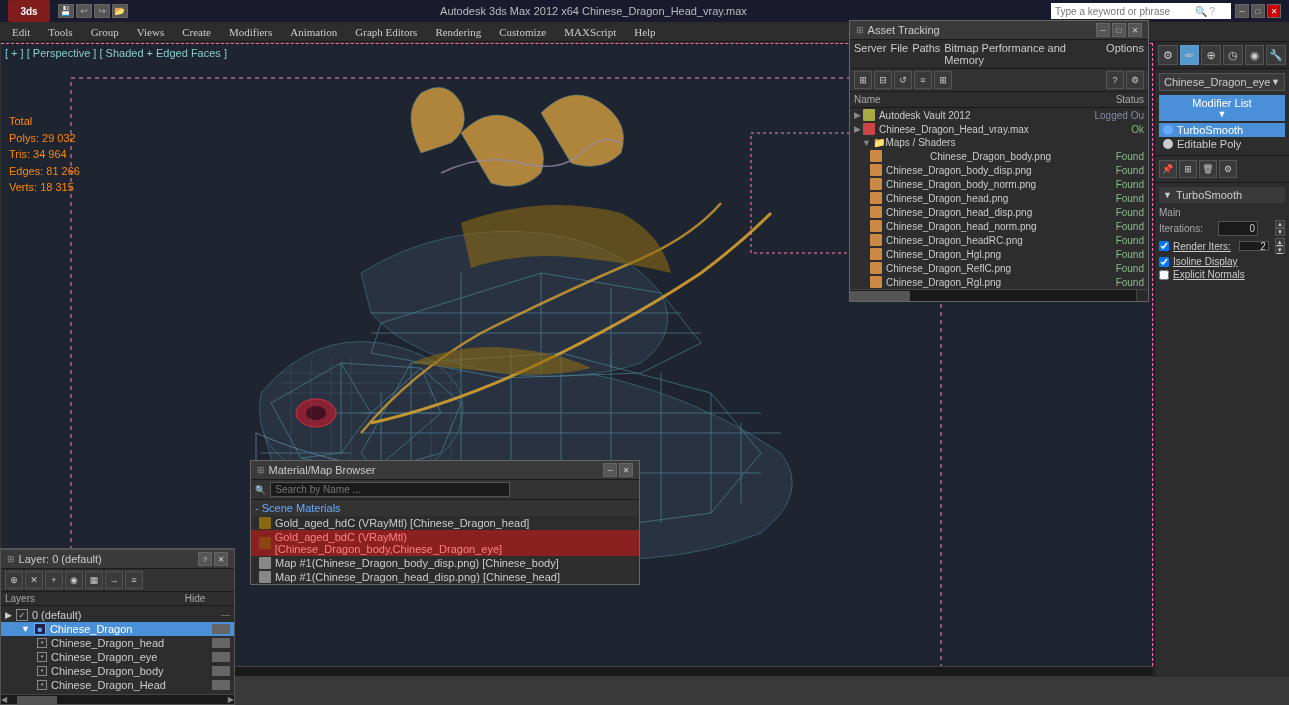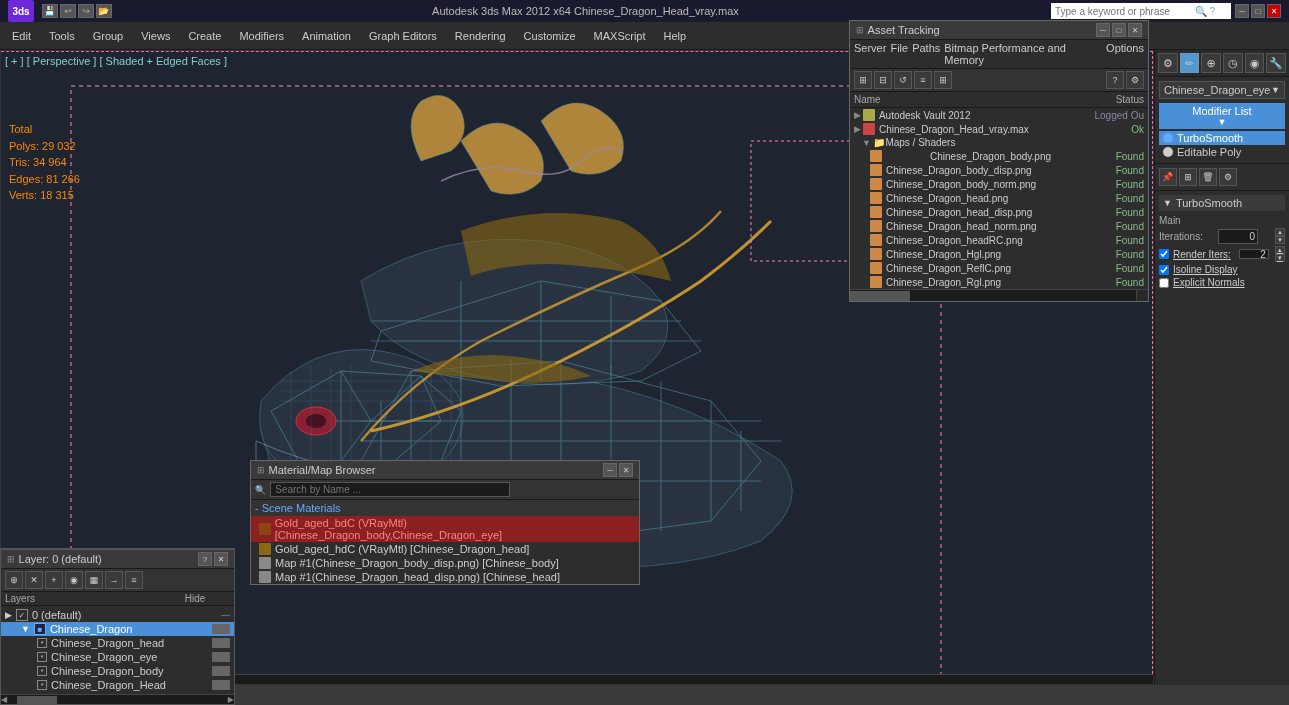--- a/index.html
+++ b/index.html
@@ -1,28 +1,28 @@
 <!DOCTYPE html>
 <html><head>
   <meta charset="utf-8">
   <style>
     * { margin: 0; padding: 0; box-sizing: border-box; }
     body { width: 1289px; height: 705px; background: #3a3a3a; font-family: 'Segoe UI', Arial, sans-serif; font-size: 11px; color: #ccc; overflow: hidden; }
 
     
     #titlebar { height: 22px; background: #1a1a2e; display: flex; align-items: center; justify-content: space-between; padding: 0 8px; color: #aaa; font-size: 11px; }
-    #titlebar .logo { width: 26px; height: 22px; background: #6d28d9; display: flex; align-items: center; justify-content: center; color: white; font-weight: bold; font-size: 10px; margin-right: 8px; border-radius: 2px; }
+    #titlebar .logo { width: 42px; height: 22px; background: #7f1d1d; display: flex; align-items: center; justify-content: center; color: white; font-weight: bold; font-size: 10px; margin-right: 8px; border-radius: 2px; }
     #titlebar .title { flex: 1; text-align: center; color: #bbb; }
     #titlebar .ctrl-btn { width: 16px; height: 14px; background: #555; border: 1px solid #666; display: flex; align-items: center; justify-content: center; font-size: 9px; cursor: pointer; }
     #titlebar-left { display: flex; align-items: center; }
     .search-bar { background: #fff; width: 180px; height: 16px; display: flex; align-items: center; padding: 0 4px; }
     .search-bar input { border: none; outline: none; font-size: 10px; color: #333; width: 140px; background: transparent; }
 
     
-    #menubar { height: 28px; background: #2d2d2d; display: flex; align-items: center; padding: 0 4px; gap: 2px; border-bottom: 1px solid #1a1a1a; }
+    #menubar { height: 20px; background: #2d2d2d; display: flex; align-items: center; padding: 0 4px; gap: 2px; border-bottom: 1px solid #1a1a1a; font-family: Liberation Serif, serif; }
     .menu-item { padding: 2px 8px; color: #ccc; cursor: pointer; font-size: 11px; }
     .tool-btn { width: 22px; height: 22px; background: #3a3a3a; border: 1px solid #555; display: flex; align-items: center; justify-content: center; cursor: pointer; font-size: 10px; color: #ccc; }
 
     
     #main { display: flex; height: calc(705px - 22px - 20px - 28px); }
 
     
     #viewport { flex: 1; background: #1e2530; position: relative; border: 1px solid #333; overflow: hidden; }
     #viewport-label { position: absolute; top: 4px; left: 4px; color: #8bb; font-size: 11px; z-index: 10; }
     #viewport-stats { position: absolute; top: 70px; left: 8px; color: #f80; font-size: 11px; z-index: 10; line-height: 1.5; }
@@ -441,27 +441,27 @@
   </div>
 
   <div class="mat-search">
     <span style="font-size:9px;color:#888;margin-right:4px;">🔍</span>
     <input type="text" style="background: rgb(26, 26, 26); border: 1px solid rgb(85, 85, 85); color: rgb(204, 204, 204); font-size: 10px; width: 240px; padding: 1px 4px;" placeholder="Search by Name ...">
   </div>
 
   <div class="mat-section-label">Scene Materials</div>
 
   <div>
+    <div class="mat-item">
+      <span class="mat-icon" style="background:#8B6914;"></span>
+      <span>Gold_aged_hdC (VRayMtl) [Chinese_Dragon_head]</span>
+    </div>
     <div class="mat-item selected">
       <span class="mat-icon" style="background:#8B4513;"></span>
       <span>Gold_aged_bdC (VRayMtl) [Chinese_Dragon_body,Chinese_Dragon_eye]</span>
-    </div>
-    <div class="mat-item">
-      <span class="mat-icon" style="background:#8B6914;"></span>
-      <span>Gold_aged_hdC (VRayMtl) [Chinese_Dragon_head]</span>
     </div>
     <div class="mat-item">
       <span class="mat-icon" style="background:#888;"></span>
       <span>Map #1(Chinese_Dragon_body_disp.png) [Chinese_body]</span>
     </div>
     <div class="mat-item">
       <span class="mat-icon" style="background:#888;"></span>
       <span>Map #1(Chinese_Dragon_head_disp.png) [Chinese_head]</span>
     </div>
   </div>

